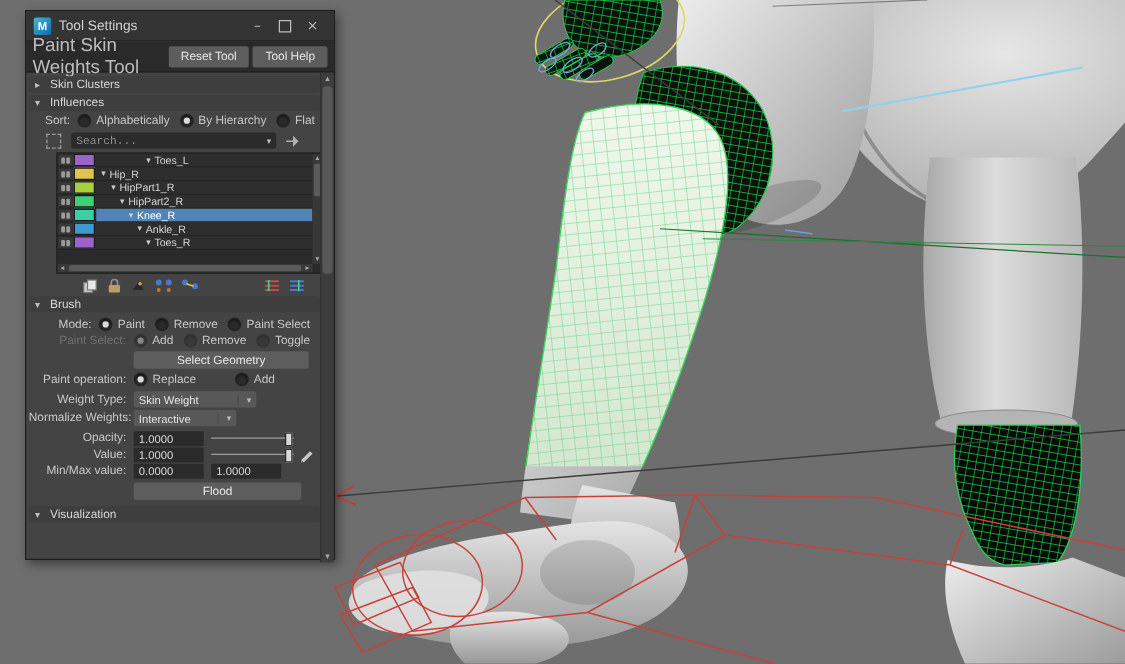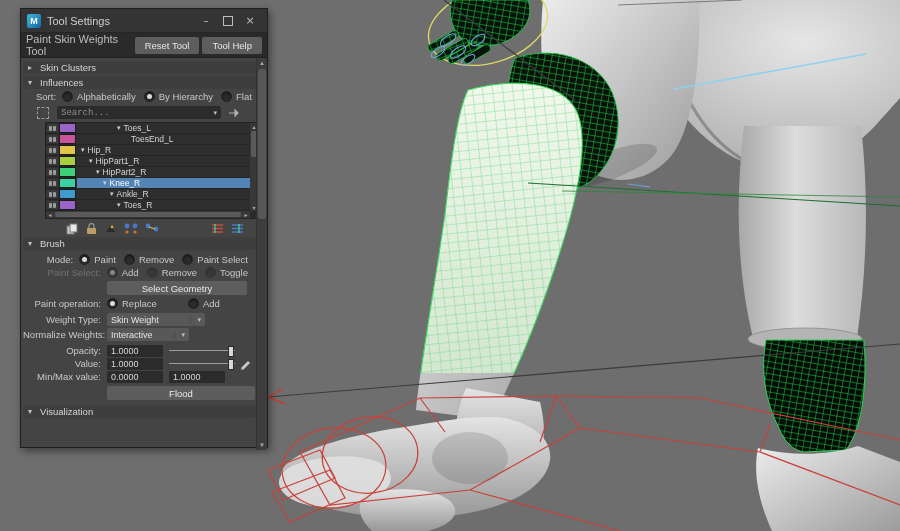--- a/index.html
+++ b/index.html
@@ -12,21 +12,21 @@
          background:#444;border:1px solid #1e1e1e;box-shadow:2px 3px 8px rgba(0,0,0,.45);
          box-sizing:border-box;font-size:9.5px;color:#c8c8c8;}
   .titlebar{height:23px;background:#343434;display:flex;align-items:center;padding:0 6px;border-bottom:1px solid #262626;}
   .maya-icon{width:14px;height:14px;border-radius:2px;background:linear-gradient(135deg,#3fb9d8,#1565a8);
              color:#fff;font-size:9px;font-weight:bold;display:flex;align-items:center;justify-content:center;margin-right:6px;}
   .title-text{flex:1;font-size:11px;color:#cfcfcf;}
   .winbtn{width:22px;height:15px;display:flex;align-items:center;justify-content:center;color:#bdbdbd;font-size:11px;
           font-family:"DejaVu Sans",sans-serif;cursor:default;}
   .maxbox{width:8px;height:8px;border:1px solid #bdbdbd;}
   .toolbar{height:24px;background:#2a2a2a;display:flex;align-items:center;padding:0 5px;border-bottom:1px solid #1f1f1f;}
-  .toolname{flex:1;font-size:11px;color:#bdbdbd;}
+  .toolname{flex:1;font-size:15px;color:#bdbdbd;}
   .tbtn{background:#5d5d5d;color:#e6e6e6;border-radius:2px;font-size:9.5px;height:17px;
         display:flex;align-items:center;justify-content:center;margin-left:3px;padding:0 10px;}
   .content{position:relative;height:392px;overflow:hidden;padding:2px 11px 0 1px;box-sizing:border-box;}
 
   .sect{height:13px;background:#3e3e3e;border-radius:2px;margin:1px 0 2px 1px;display:flex;align-items:center;
         padding-left:5px;color:#d6d6d6;font-size:9.5px;}
   .sect .arr{width:12px;font-size:8px;color:#c0c0c0;font-family:"DejaVu Sans",sans-serif;}
 
   .row{display:flex;align-items:center;margin:2px 0 2px 1px;height:11px;}
   .lbl{width:78px;text-align:right;margin-right:6px;color:#c8c8c8;white-space:nowrap;}
@@ -62,21 +62,21 @@
   .hscroll .thumb{flex:1;height:5px;background:#5a5a5a;border-radius:2px;margin:0 1px;}
   .sarr{font-size:6px;color:#aaa;line-height:7px;width:8px;text-align:center;font-family:"DejaVu Sans",sans-serif;}
 
   .iconrow{display:flex;align-items:center;margin:3px 0 2px 44px;height:13px;gap:7px;}
   .iconrow .spacer{width:38px;}
   .micon{display:block;}
 
   .btn{background:#5d5d5d;color:#e8e8e8;border-radius:2px;height:14px;display:flex;align-items:center;
        justify-content:center;font-size:9.5px;}
   .geo-btn{width:140px;margin:3px 0 3px 85px;}
-  .flood-btn{width:148px;margin:4px 0 4px 85px;}
+  .flood-btn{width:134px;margin:4px 0 4px 85px;}
 
   .profile-row{display:flex;align-items:center;margin:3px 0 3px 1px;height:20px;}
   .pf{width:16px;height:16px;border-radius:50%;margin-right:5px;flex:none;position:relative;}
   .pf.ring{border:1px solid #7a3a3a;box-sizing:border-box;}
   .pf.soft{background:radial-gradient(circle,#bfe2f4 0%,#74abd6 45%,rgba(0,0,0,0) 72%);}
   .pf.solid{background:radial-gradient(circle at 35% 35%,#cfeaf8,#8fc4e8);}
   .pfwrap{width:20px;height:20px;background:#4a7ab0;border-radius:3px;display:flex;align-items:center;justify-content:center;margin-right:5px;}
   .pfwrap .pf{margin:0;}
   .pf.square{border-radius:2px;background:radial-gradient(circle at 35% 35%,#cfeaf8,#8fc4e8);}
   .pf.sphere{background:radial-gradient(circle at 35% 30%,#f0e868 0%,#48b848 35%,#2060b0 75%);border:1px solid #5a2a2a;box-sizing:border-box;margin-left:8px;}
@@ -297,30 +297,20 @@
           <span class="rname" style="padding-left:40px">
                 <span class="tarrow">▾</span>
                 <span>Toes_L</span>
               </span>
         </div>
         <div class="irow">
           <span class="ricon">
                 <i></i>
                 <i></i>
               </span>
-          <span class="rswatch" style="background: rgb(200, 85, 155);"></span>
-          <span class="rname" style="padding-left:54px">
-                <span>ToesEnd_L</span>
-              </span>
-        </div>
-        <div class="irow">
-          <span class="ricon">
-                <i></i>
-                <i></i>
-              </span>
           <span class="rswatch" style="background: rgb(227, 196, 75);"></span>
           <span class="rname" style="padding-left:4px">
                 <span class="tarrow">▾</span>
                 <span>Hip_R</span>
               </span>
         </div>
         <div class="irow">
           <span class="ricon">
                 <i></i>
                 <i></i>

